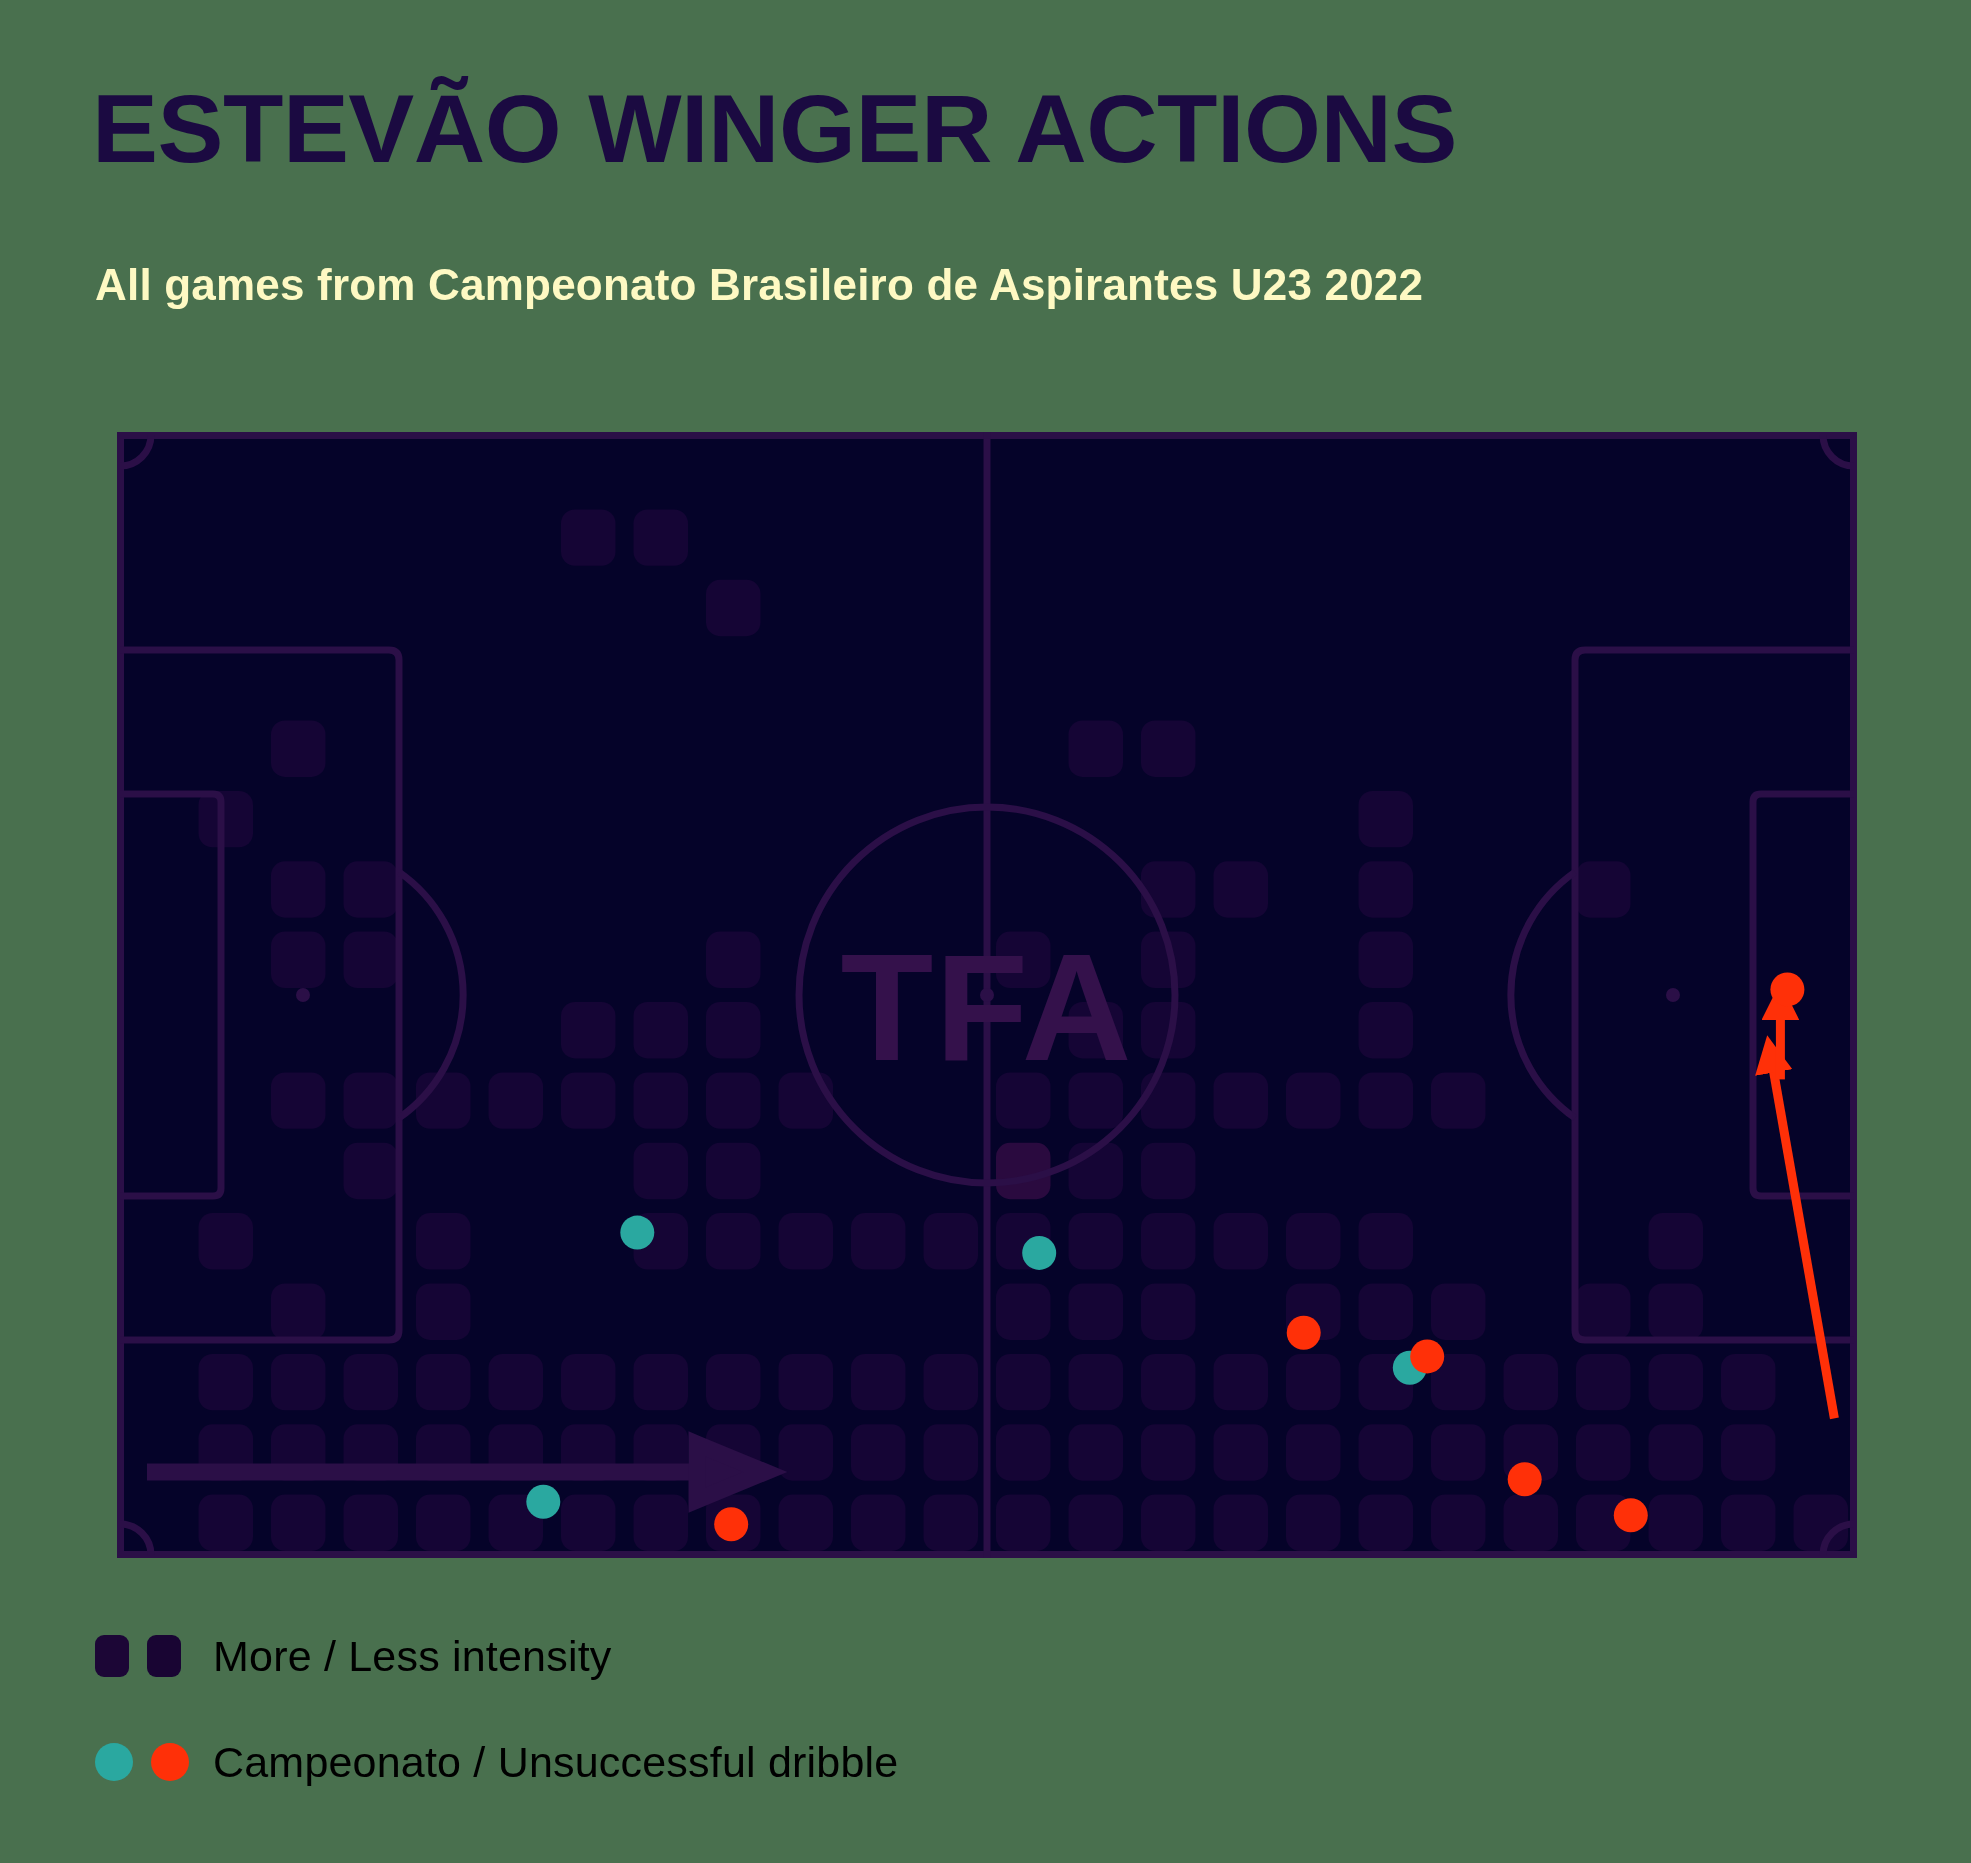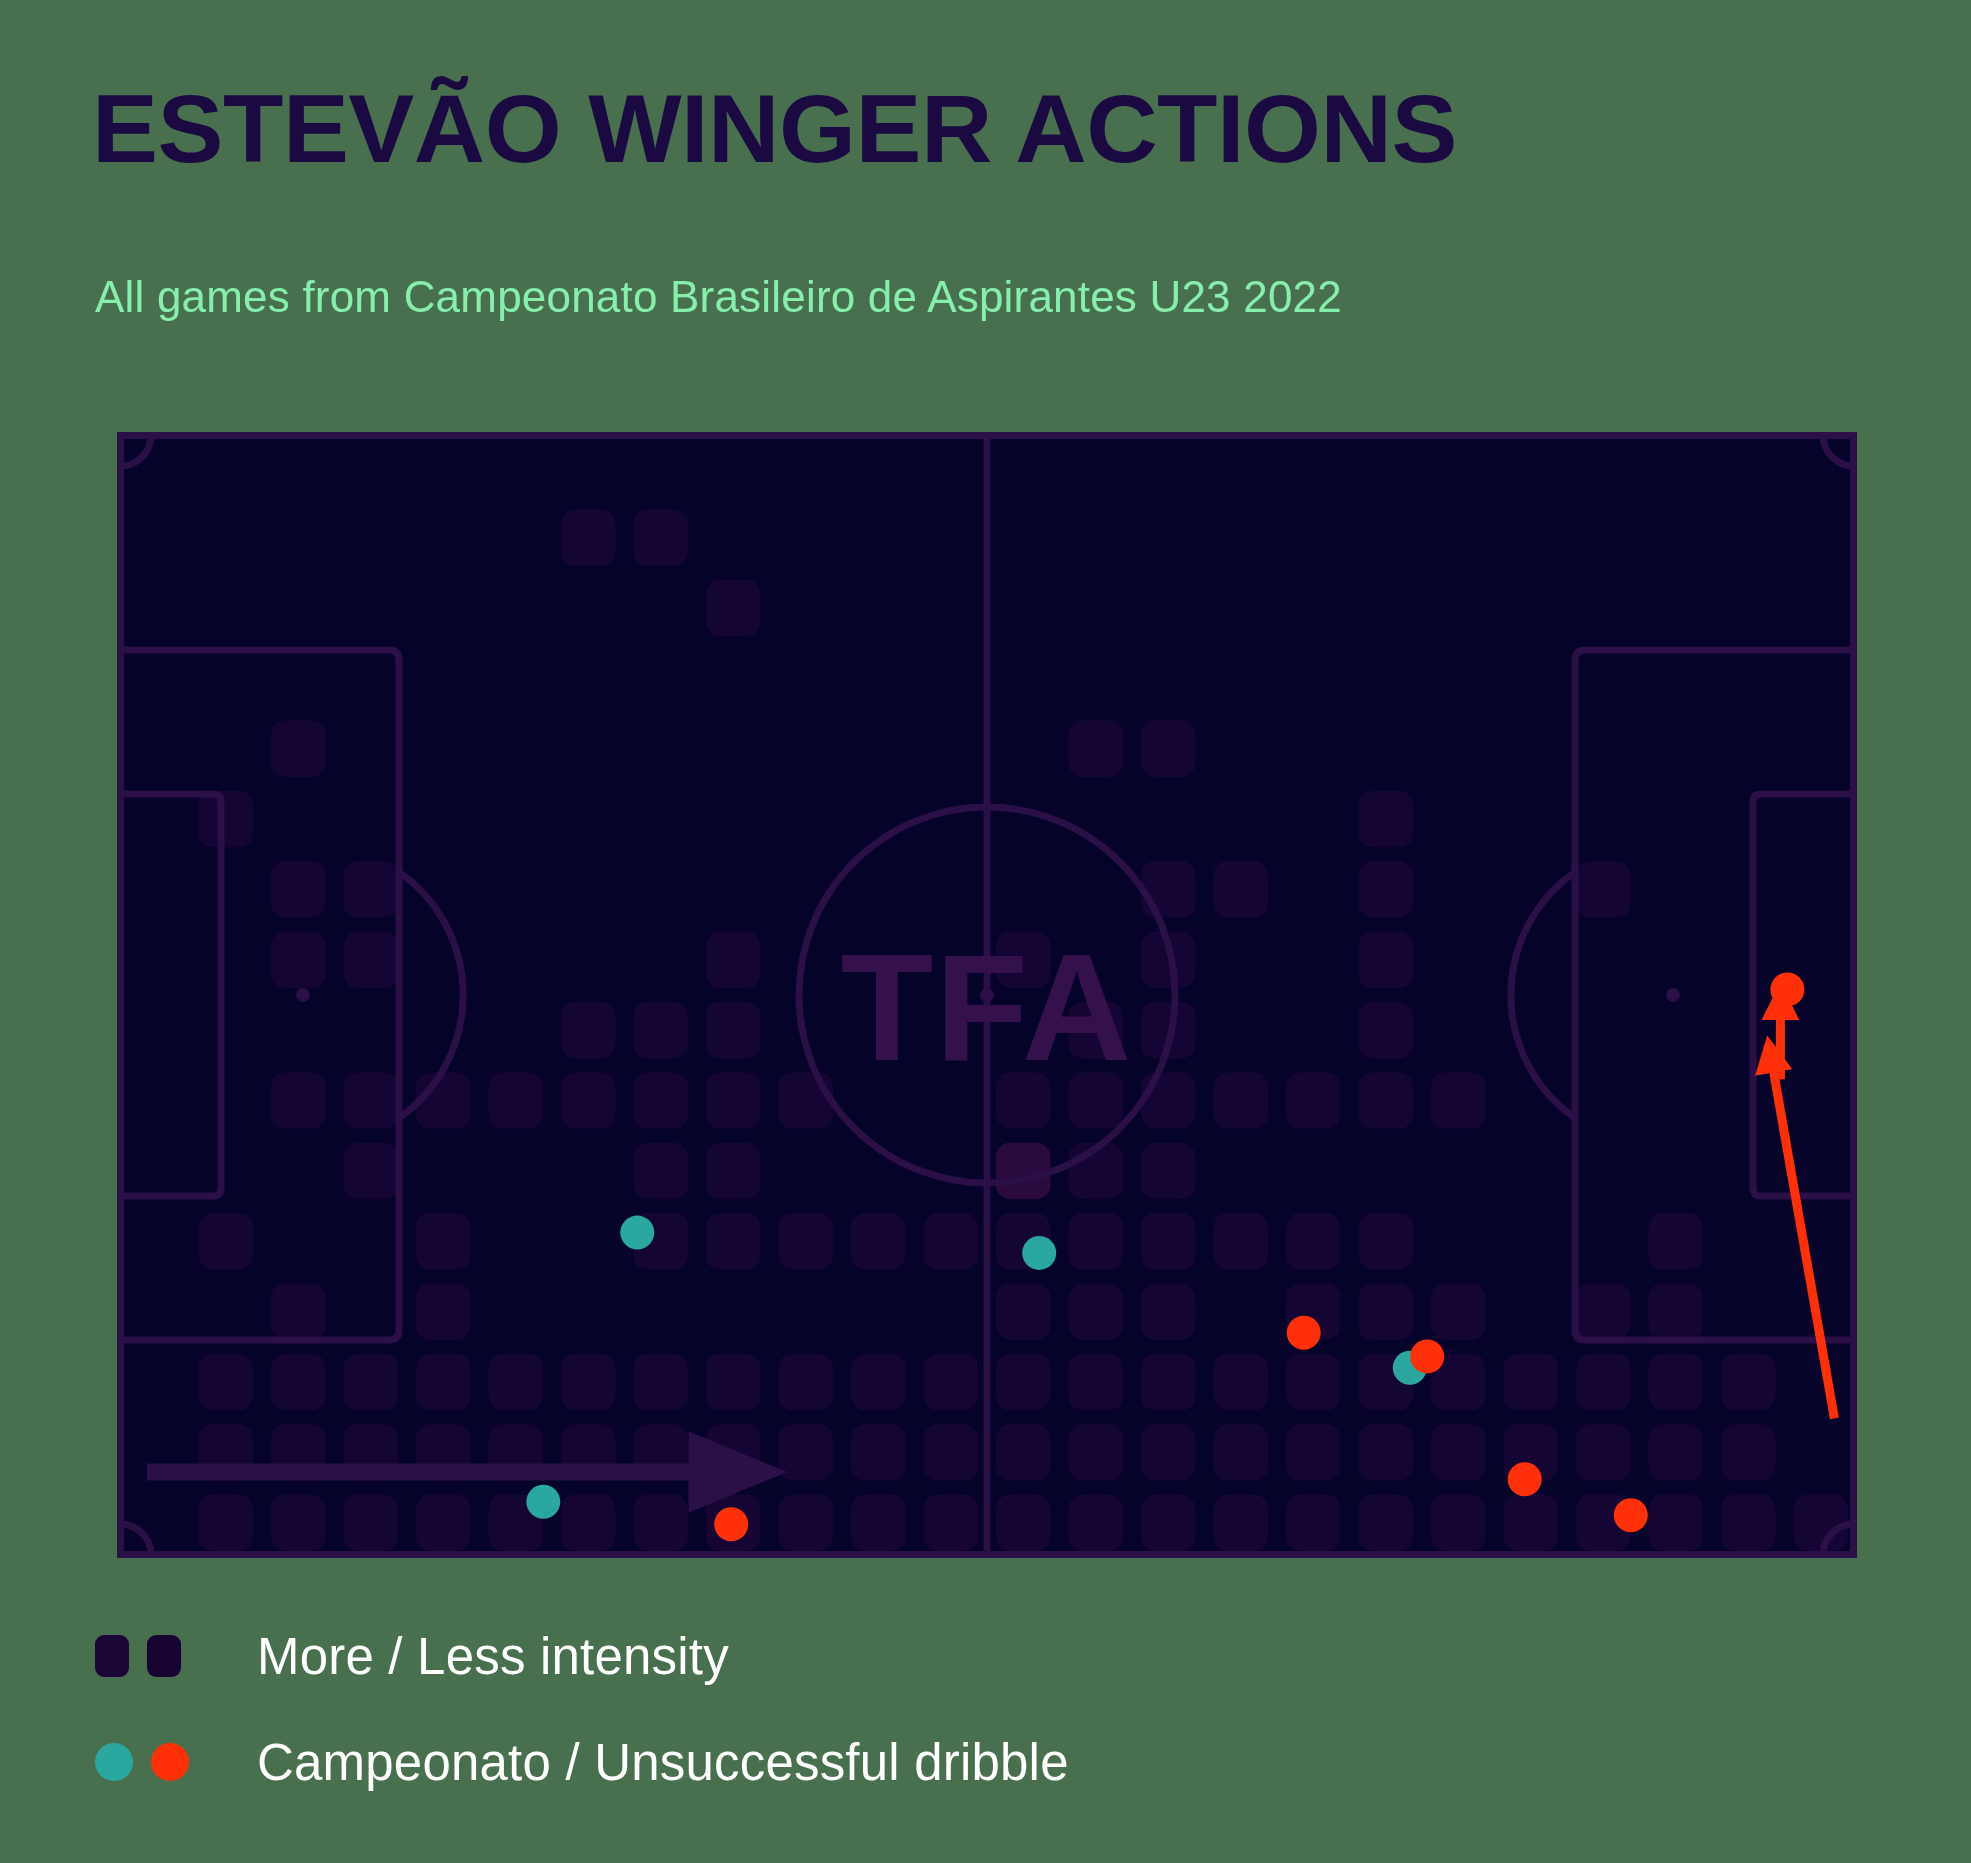--- a/index.html
+++ b/index.html
@@ -34,25 +34,24 @@
     font-family: "Liberation Sans Narrow", "Liberation Sans", sans-serif;
     transform: scaleX(1.02);
     transform-origin: left top;
     white-space: nowrap;
   }
   #chart-subtitle {
     position: absolute;
     left: 95px;
     top: 260px;
     font-size: 44px;
-    font-weight: 400;
-    color: #86efac;
+    font-weight: 700;
+    color: #fef9c3;
     white-space: nowrap;
     letter-spacing: 0.2px;
-    margin-top: 12px;
   }
 
   
   #pitch-wrapper {
     position: absolute;
     left: 117px;
     top: 432px;
     width: 1740px;
     height: 1126px;
     text-align: center;
@@ -95,25 +94,24 @@
     border-radius: 9px;
     margin-right: 18px;
   }
   .sw-dot {
     width: 38px;
     height: 38px;
     border-radius: 50%;
     margin-right: 18px;
   }
   .legend-label {
-    font-size: 51px;
-    color: #ffffff;
+    font-size: 43px;
+    color: #000000;
     white-space: nowrap;
     letter-spacing: 0.2px;
-    margin-left: 44px;
   }
 </style>
 </head>
 <body>
 
 <div id="header">
   <div id="chart-title">ESTEVÃO WINGER ACTIONS</div>
   <div id="chart-subtitle">All games from Campeonato Brasileiro de Aspirantes U23 2022</div>
 </div>
 

